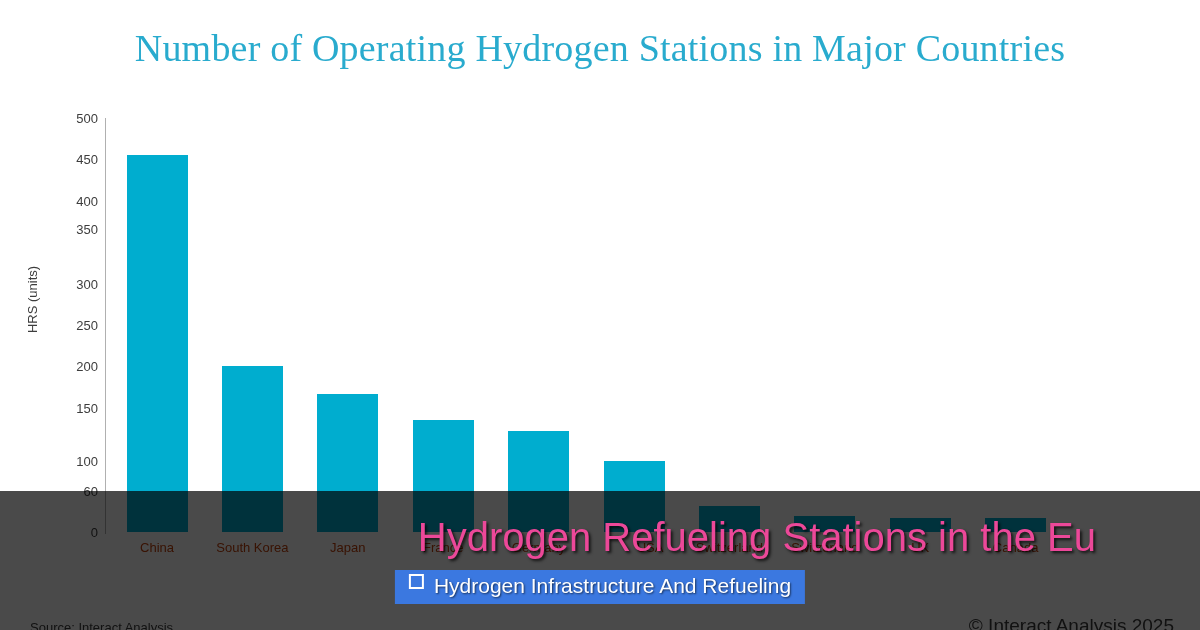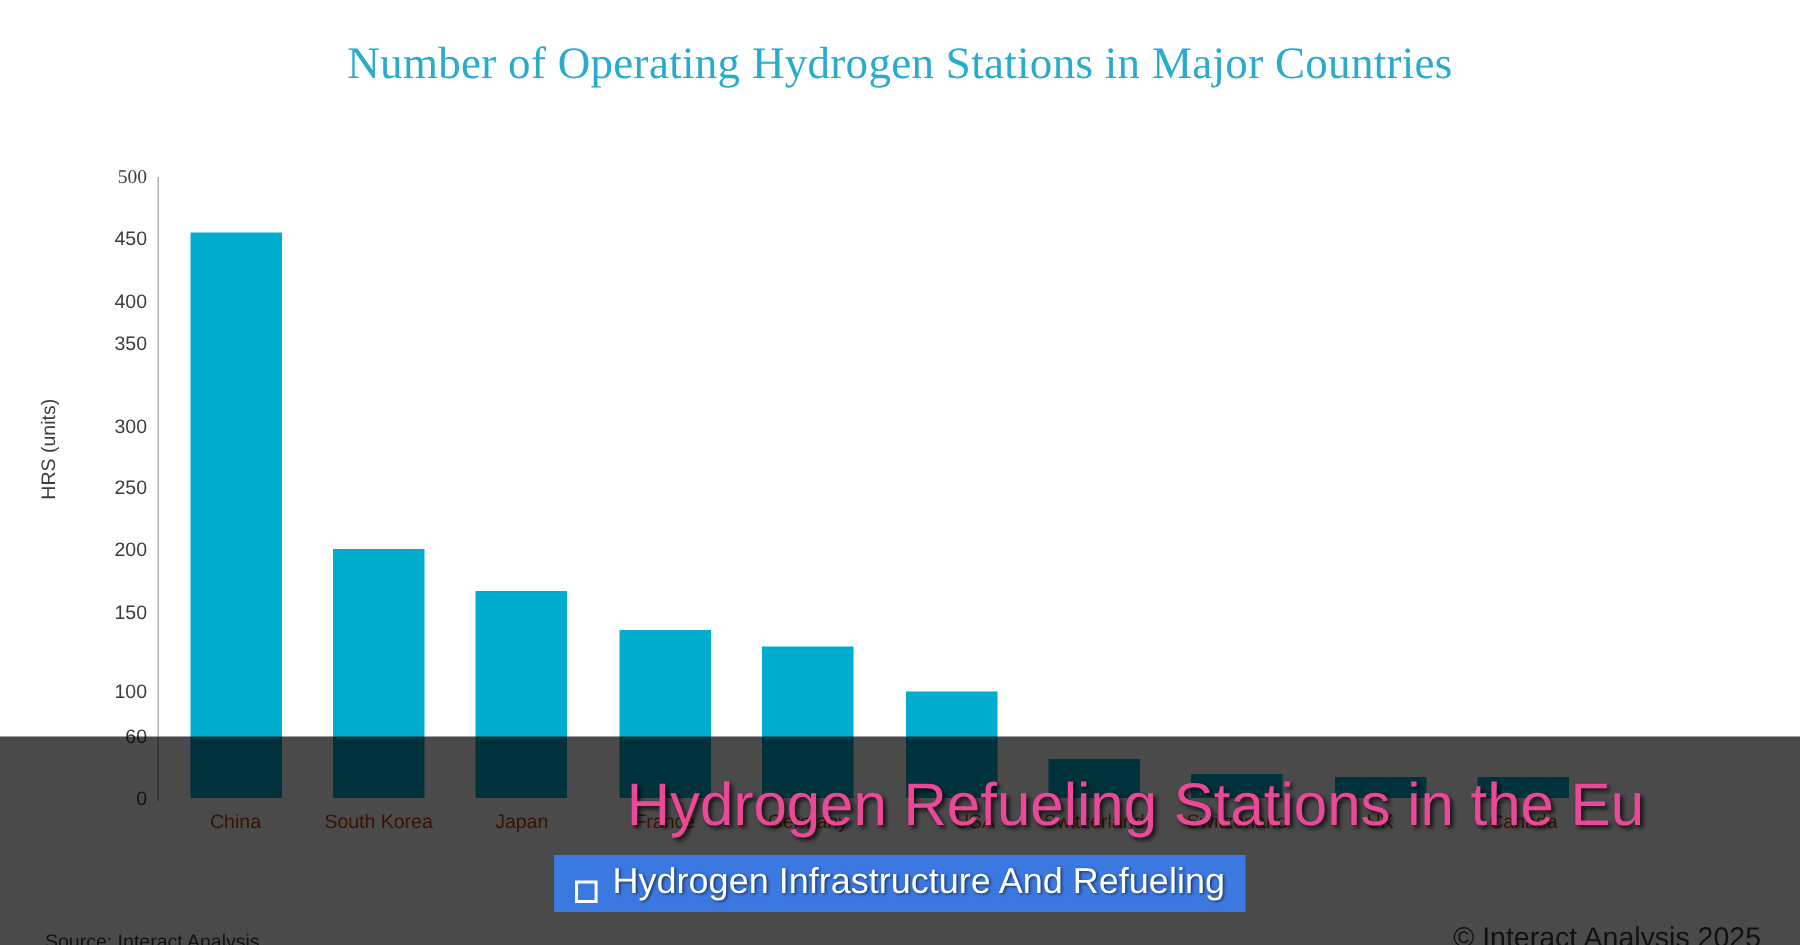--- a/index.html
+++ b/index.html
@@ -21,21 +21,21 @@
   }
 
   
   .chart-title {
     position: absolute;
     top: 26px;
     left: 0;
     width: 1200px;
     text-align: center;
     font-family: "Liberation Serif", serif;
-    font-size: 30px;
+    font-size: 38px;
     letter-spacing: 0.2px;
     color: #29abce;
     white-space: nowrap;
   }
 
   
   .plot-area {
     position: absolute;
     left: 106px;
     top: 118px;
@@ -134,27 +134,27 @@
     text-shadow: 2px 2px 3px rgba(0,0,0,0.75);
     white-space: nowrap;
   }
   .overlay-badge {
     position: absolute;
     left: 50%;
     transform: translateX(-50%);
     top: 570px;
     background: #3b78e0;
     color: #ffffff;
-    font-size: 24px;
+    font-size: 21px;
     padding: 4px 14px 6px 14px;
     white-space: nowrap;
     text-shadow: 1px 1px 2px rgba(0,0,0,0.6);
     box-sizing: border-box;
     display: flex;
-    align-items: flex-end;
+    align-items: flex-start;
     gap: 10px;
   }
   .badge-glyph {
     display: inline-block;
     width: 15px;
     height: 15px;
     border: 2px solid #ffffff;
     box-sizing: border-box;
   }
 </style>
@@ -170,21 +170,21 @@
       <div class="y-label" style="top: 414px;">0</div>
       <div class="y-label" style="top: 372.6px;">60</div>
       <div class="y-label" style="top: 343px;">100</div>
       <div class="y-label" style="top: 289.8px;">150</div>
       <div class="y-label" style="top: 248.4px;">200</div>
       <div class="y-label" style="top: 207px;">250</div>
       <div class="y-label" style="top: 165.6px;">300</div>
       <div class="y-label" style="top: 111px;">350</div>
       <div class="y-label" style="top: 82.8px;">400</div>
       <div class="y-label" style="top: 41.4px;">450</div>
-      <div class="y-label" style="top: 0px; font-family: Liberation Serif, serif;">500</div>
+      <div class="y-label" style="top: 0px;">500</div>
     </div>
   <div class="y-axis-title">HRS (units)</div>
 
   <div class="plot-area" id="plot-area">
       <div class="bar" style="left: 20.5px; width: 61px; height: 376.74px; background: rgb(0, 173, 207);"></div>
       <div class="bar" style="left: 115.9px; width: 61px; height: 166.428px; background: rgb(0, 173, 207);"></div>
       <div class="bar" style="left: 211.3px; width: 61px; height: 138.276px; background: rgb(0, 173, 207);"></div>
       <div class="bar" style="left: 306.7px; width: 61px; height: 111.78px; background: rgb(0, 173, 207);"></div>
       <div class="bar" style="left: 402.1px; width: 61px; height: 101.016px; background: rgb(0, 173, 207);"></div>
       <div class="bar" style="left: 497.5px; width: 61px; height: 71.208px; background: rgb(0, 173, 207);"></div>

